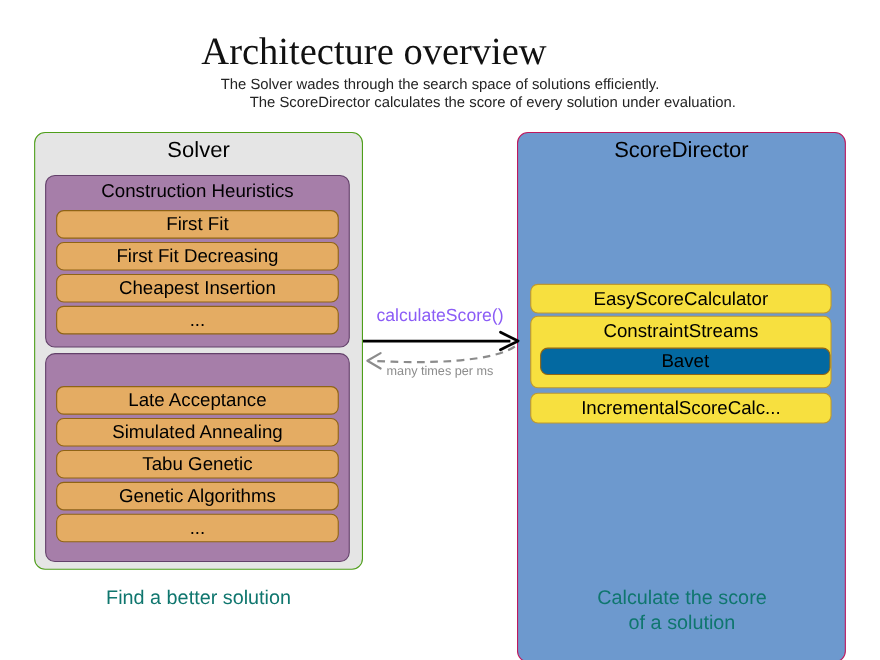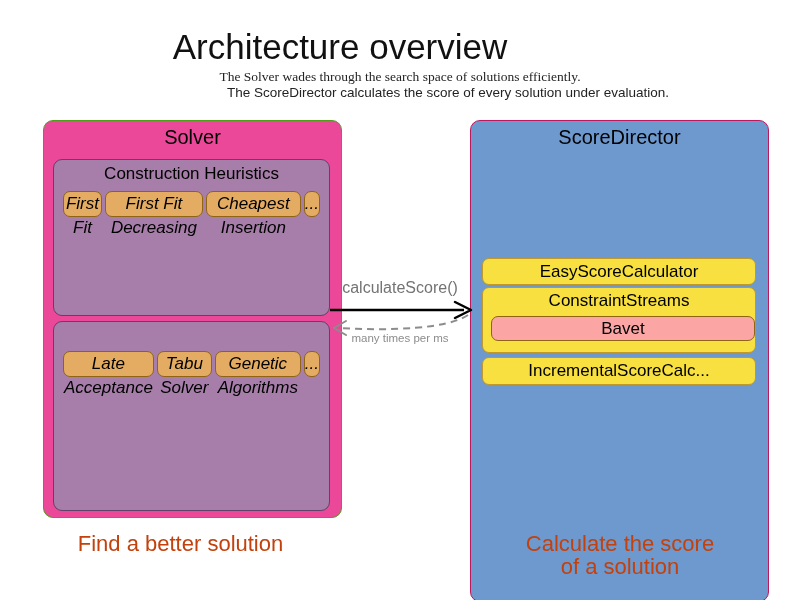--- a/index.html
+++ b/index.html
@@ -3,85 +3,86 @@
 <meta charset="utf-8">
 <style>
   html,body{margin:0;padding:0;}
   body{
     width:800px;height:600px;position:relative;background:#ffffff;
     font-family:"Liberation Sans", sans-serif;color:#000;overflow:hidden;
   }
   .abs{position:absolute;}
   .center{text-align:center;}
 
-  .page-title{left:0;top:29px;width:680px;font-size:35px;line-height:36px;color:#111;}
+  .page-title{left:0;top:29px;width:680px;font-size:35px;line-height:36px;color:#111;font-family:Liberation Serif, serif;}
   .page-sub{left:0;width:800px;font-size:13.5px;line-height:16px;color:#232323;}
 
   .big-box{border-radius:10px;box-sizing:border-box;}
-  .solver-box{left:31px;top:120px;width:299px;height:398px;background:#ec4899;border:1px solid #4e9e1a;margin-left:12px;}
+  .solver-box{left:31px;top:120px;width:299px;height:398px;background:#e5e5e5;border:1px solid #4e9e1a;}
   .director-box{left:470px;top:120px;width:299px;height:482px;background:#6d99ce;border:1px solid #be185d;}
   .box-title{left:0;top:3px;width:100%;font-size:20px;line-height:26px;}
 
   .panel{left:9px;width:277px;background:#a67ea9;border:1px solid #63406a;border-radius:9px;box-sizing:border-box;}
   .panel-ch{top:38px;height:157px;}
   .panel-mh{top:200px;height:190px;}
   .panel-title{left:0;top:2px;width:100%;font-size:17px;line-height:24px;}
-  .rowstack{left:9px;right:9px;display:flex;gap:3px;font-style:italic;}
+  .rowstack{left:9px;right:9px;display:flex;flex-direction:column;gap:3px;}
   .rowstack-ch{top:31px;}
   .rowstack-mh{top:29px;}
   .orow{
     height:24px;background:#e4ac63;border:1.5px solid #8f6415;border-radius:7px;
     font-size:17px;line-height:24px;text-align:center;box-sizing:content-box;
   }
 
   .yrow{
     left:11px;width:272px;background:#f7e03f;border:1.5px solid #c0992c;border-radius:7px;
     font-size:17px;text-align:center;box-sizing:content-box;margin-top:28px;
   }
   .y-easy{top:109px;height:25px;line-height:25px;}
   .y-cs{top:138px;height:64px;}
   .y-inc{top:208px;height:26px;line-height:26px;}
   .cs-title{left:0;top:1px;width:100%;font-size:17px;line-height:24px;}
   .bavet{
-    left:8px;right:0;top:28px;height:23px;background:#fca5a5;border:1.5px solid #8f6415;
+    left:8px;right:0;top:28px;height:23px;background:#0369a1;border:1.5px solid #8f6415;
     border-radius:7px;font-size:17px;line-height:23px;
   }
 
-  .caption{font-size:22px;line-height:23px;color:#c2410c;}
+  .caption{font-size:18px;line-height:23px;color:#0f766e;}
   .caption-left{left:31px;top:532px;width:299px;}
   .caption-right{left:470px;top:532px;width:300px;}
 
-  .call-label{left:325px;top:279px;width:150px;font-size:16px;color:#737373;}
+  .call-label{left:325px;top:279px;width:150px;font-size:16px;color:#8b5cf6;}
   .freq-label{left:325px;top:332px;width:150px;font-size:11.5px;color:#8c8c8c;}
   .arrow-svg{left:325px;top:300px;width:150px;height:50px;}
 </style>
 </head>
 <body>
 
 <div class="abs center page-title">Architecture overview</div>
-<div class="abs center page-sub" style="top:69px;font-family:Liberation Serif, serif;">The Solver wades through the search space of solutions efficiently.</div>
+<div class="abs center page-sub" style="top:69px;">The Solver wades through the search space of solutions efficiently.</div>
 <div class="abs center page-sub" style="top:85px;padding-left:48px;">The ScoreDirector calculates the score of every solution under evaluation.</div>
 
 <div class="abs big-box solver-box">
   <div class="abs center box-title">Solver</div>
 
   <div class="abs panel panel-ch">
     <div class="abs center panel-title">Construction Heuristics</div>
     <div class="abs rowstack rowstack-ch">
       <div class="orow">First Fit</div>
       <div class="orow">First Fit Decreasing</div>
       <div class="orow">Cheapest Insertion</div>
       <div class="orow">...</div>
     </div>
   </div>
 
   <div class="abs panel panel-mh">
     <div class="abs rowstack rowstack-mh">
       <div class="orow">Late Acceptance</div>
-      <div class="orow">Tabu Solver</div>
+      <div class="orow">Simulated Annealing</div>
+      <div class="orow">Tabu Genetic</div>
       <div class="orow">Genetic Algorithms</div>
       <div class="orow">...</div>
     </div>
   </div>
 </div>
 
 <div class="abs big-box director-box">
   <div class="abs center box-title">ScoreDirector</div>
 
   <div class="abs yrow y-easy">EasyScoreCalculator</div>

